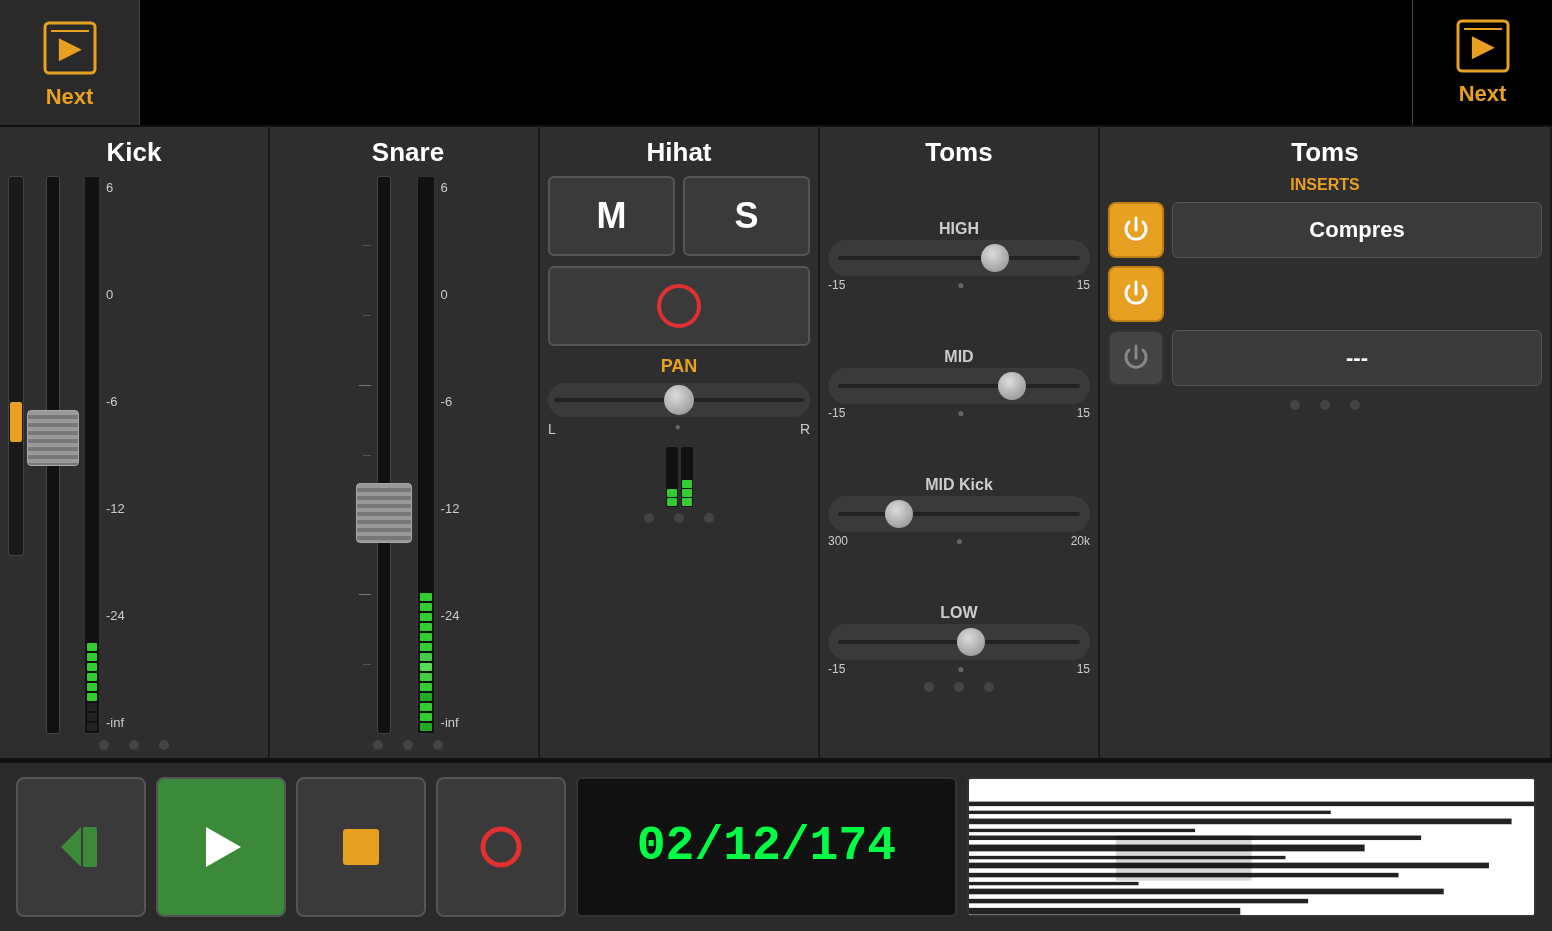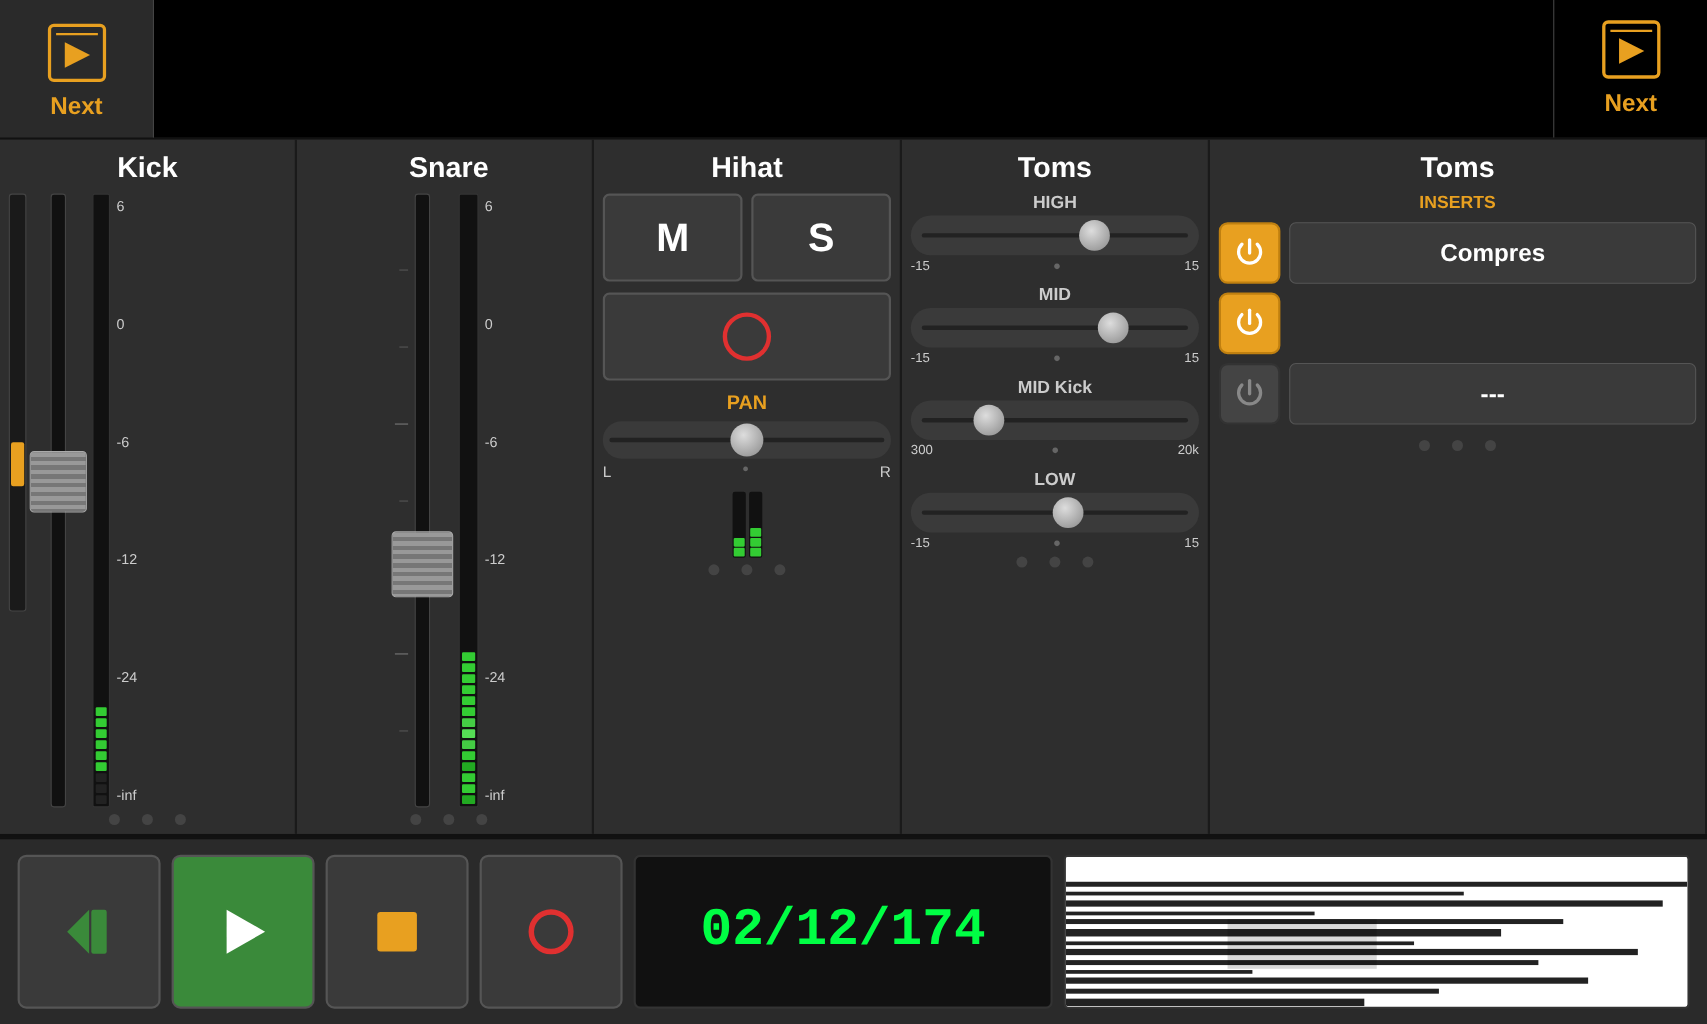--- a/index.html
+++ b/index.html
@@ -199,20 +199,21 @@
     }
     .tom-section-label {
       text-align: center;
       color: #ccc;
       font-size: 16px;
       font-weight: bold;
       margin-bottom: 2px;
     }
     .horizontal-slider-wrap {
       width: 100%;
+      margin-top: 44px;
     }
 
     
     .bass-channel {
       flex: 1;
     }
     .inserts-label {
       color: #e8a020;
       font-size: 16px;
       font-weight: bold;

